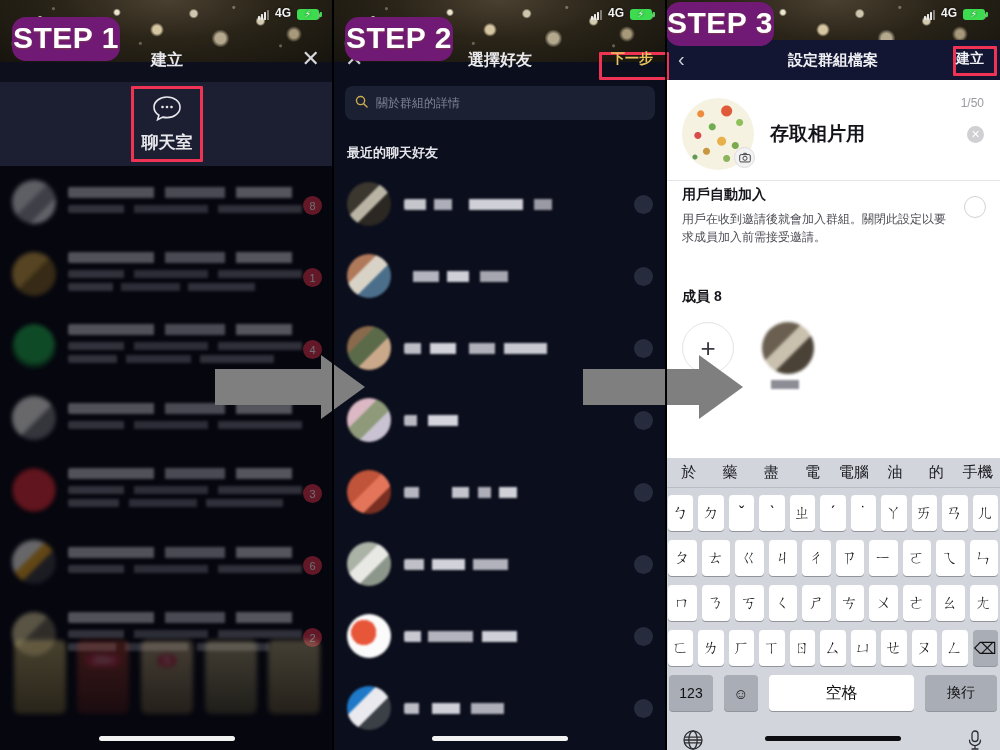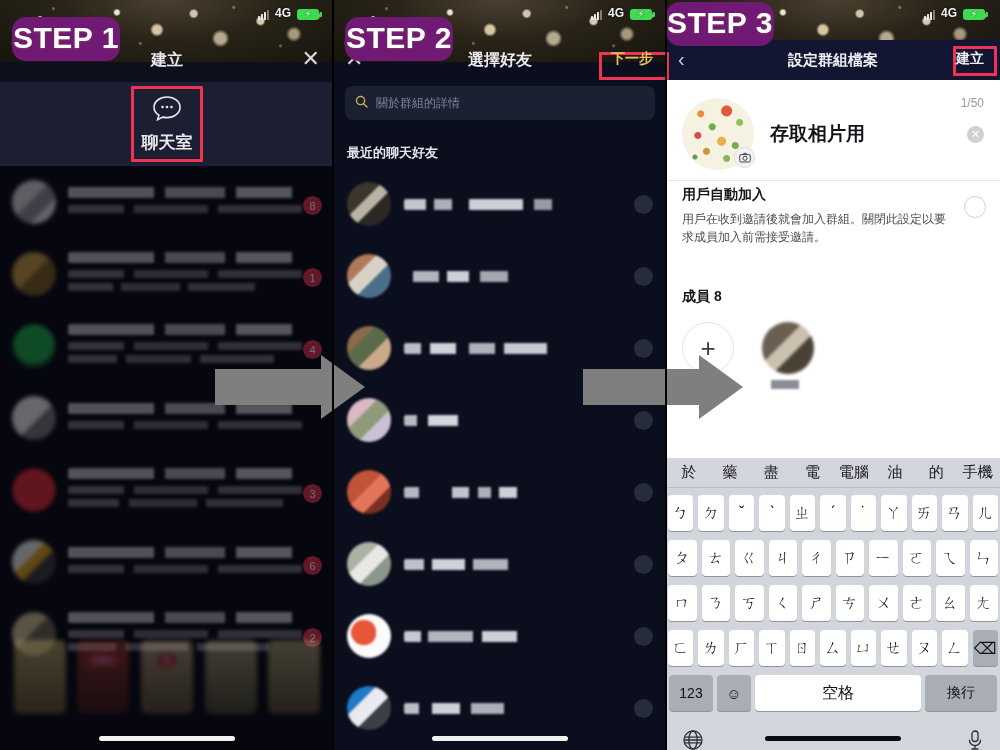--- a/index.html
+++ b/index.html
@@ -197,21 +197,21 @@
   .kb-sugg{ height:30px; background:#d2d5db; display:flex; align-items:center;
             padding:0 2px; gap:0; position:relative; border-bottom:.5px solid #b9bcc4; }
   .kb-sugg .s{ flex:1; text-align:center; color:#17171c; font-size:15px; white-space:nowrap; }
   .kb-sugg .chev{ position:absolute; right:4px; color:#2c2c33; font-size:14px; }
   .kb-rows{ padding:7px 0 0; }
   .kb-row{ display:flex; justify-content:center; gap:5px; margin-bottom:9px; padding:0 2px; }
   .key{ height:36px; min-width:25px; flex:1; background:#fff; border-radius:4px;
         display:flex; align-items:center; justify-content:center;
         color:#111; font-size:16px; box-shadow:0 1px 0 rgba(80,84,92,.5); }
   .key.dark{ background:#a9adb6; }
-  .kb-bottom{ display:flex; gap:4px; padding:0 3px; align-items:center; }
+  .kb-bottom{ display:flex; gap:11px; padding:0 3px; align-items:center; }
   .key.k123{ flex:0 0 44px; background:#a9adb6; font-size:14px; }
   .key.kemo{ flex:0 0 34px; background:#a9adb6; font-size:15px; }
   .key.kspace{ flex:1; }
   .key.kret{ flex:0 0 72px; background:#a9adb6; font-size:14px; }
   .kb-foot{ height:46px; display:flex; align-items:center; justify-content:space-between;
             padding:0 16px; margin-top:8px; }
   .kb-foot span{ color:#2e2e35; font-size:19px; }
 </style>
 </head>
 <body>

